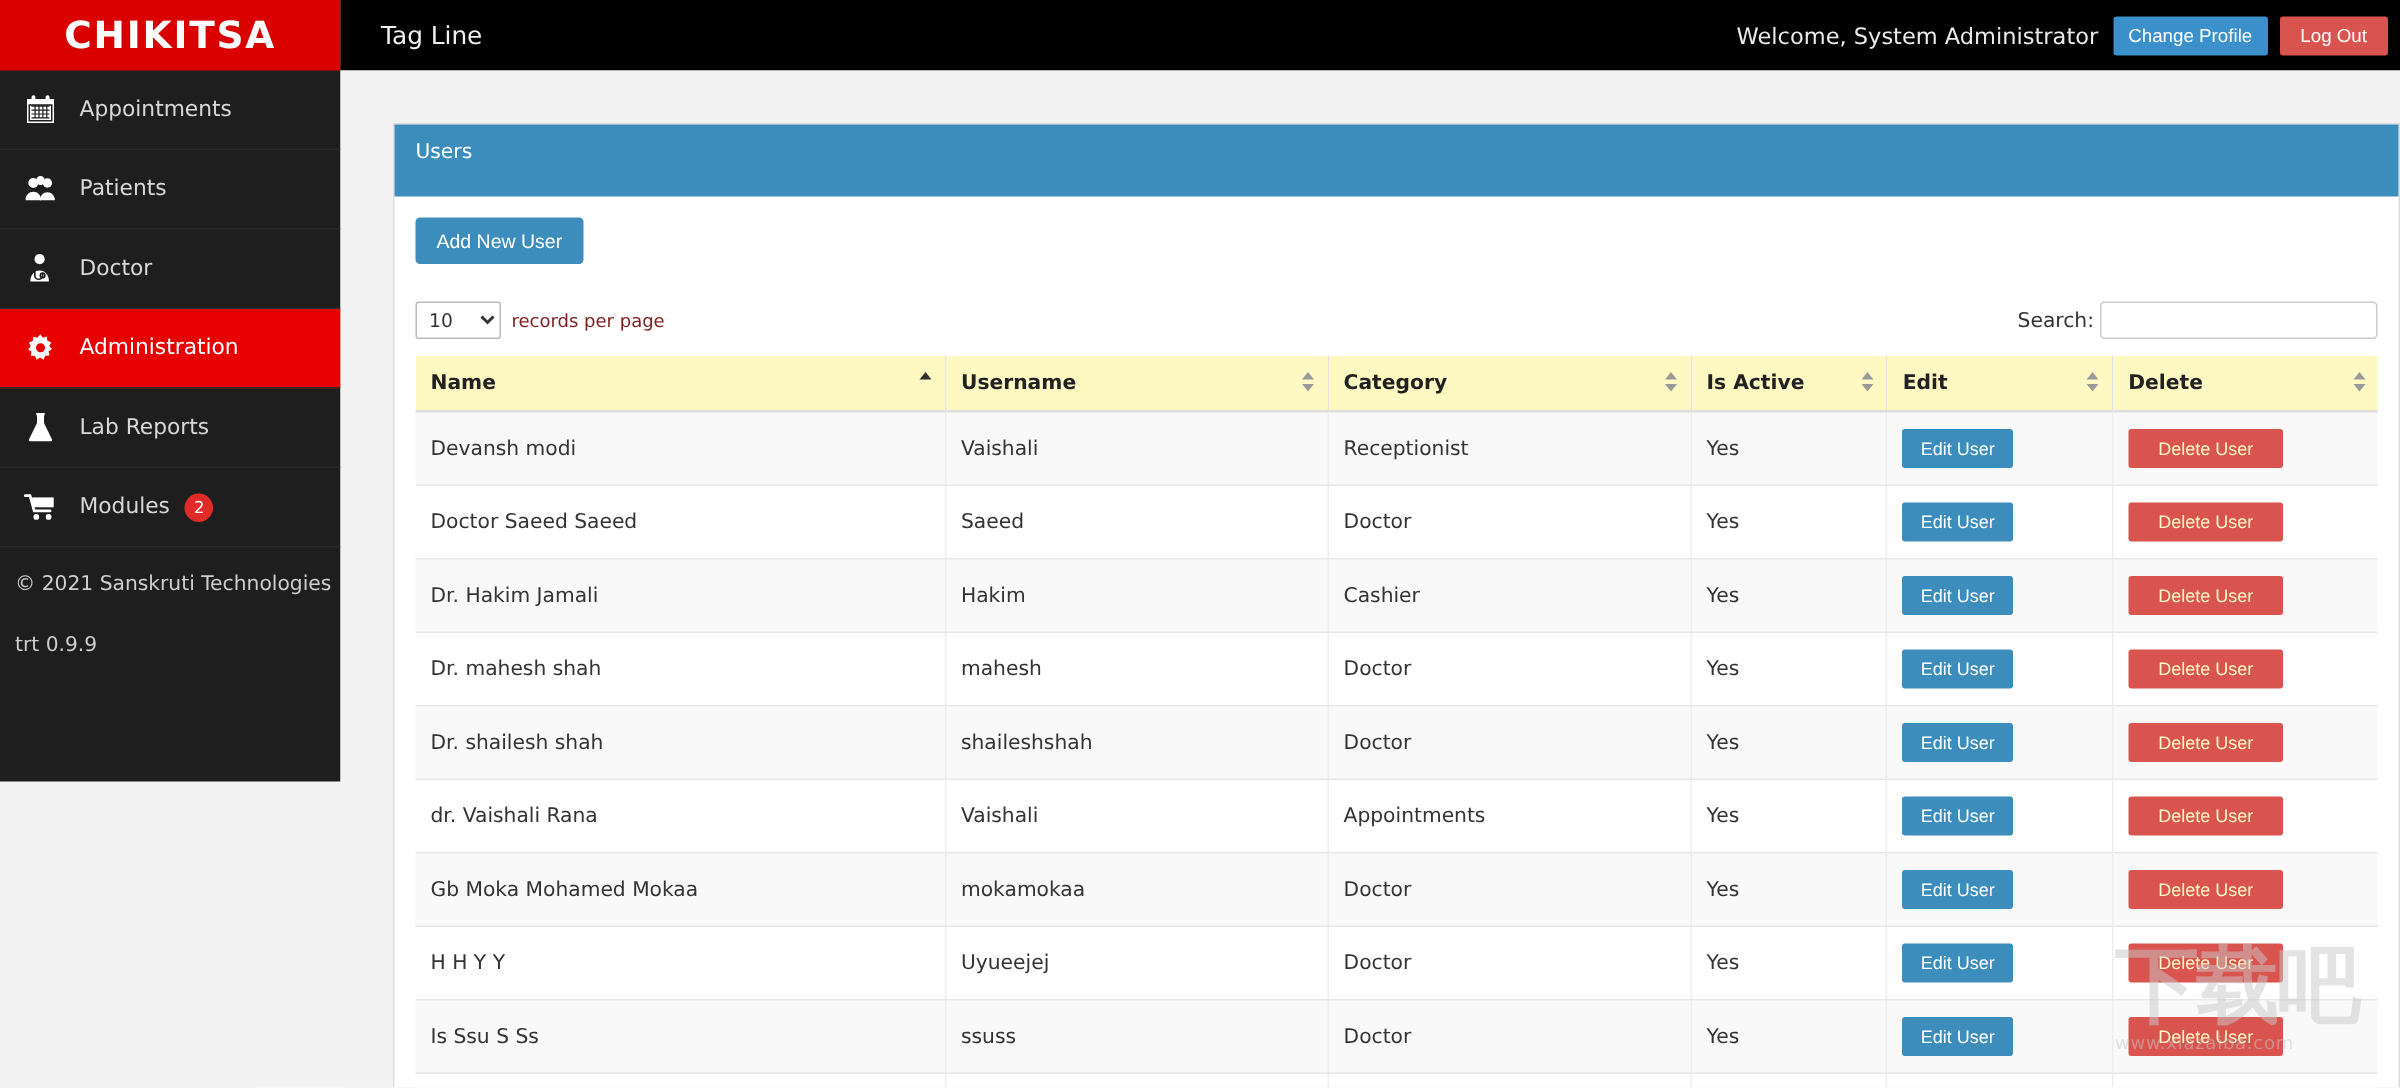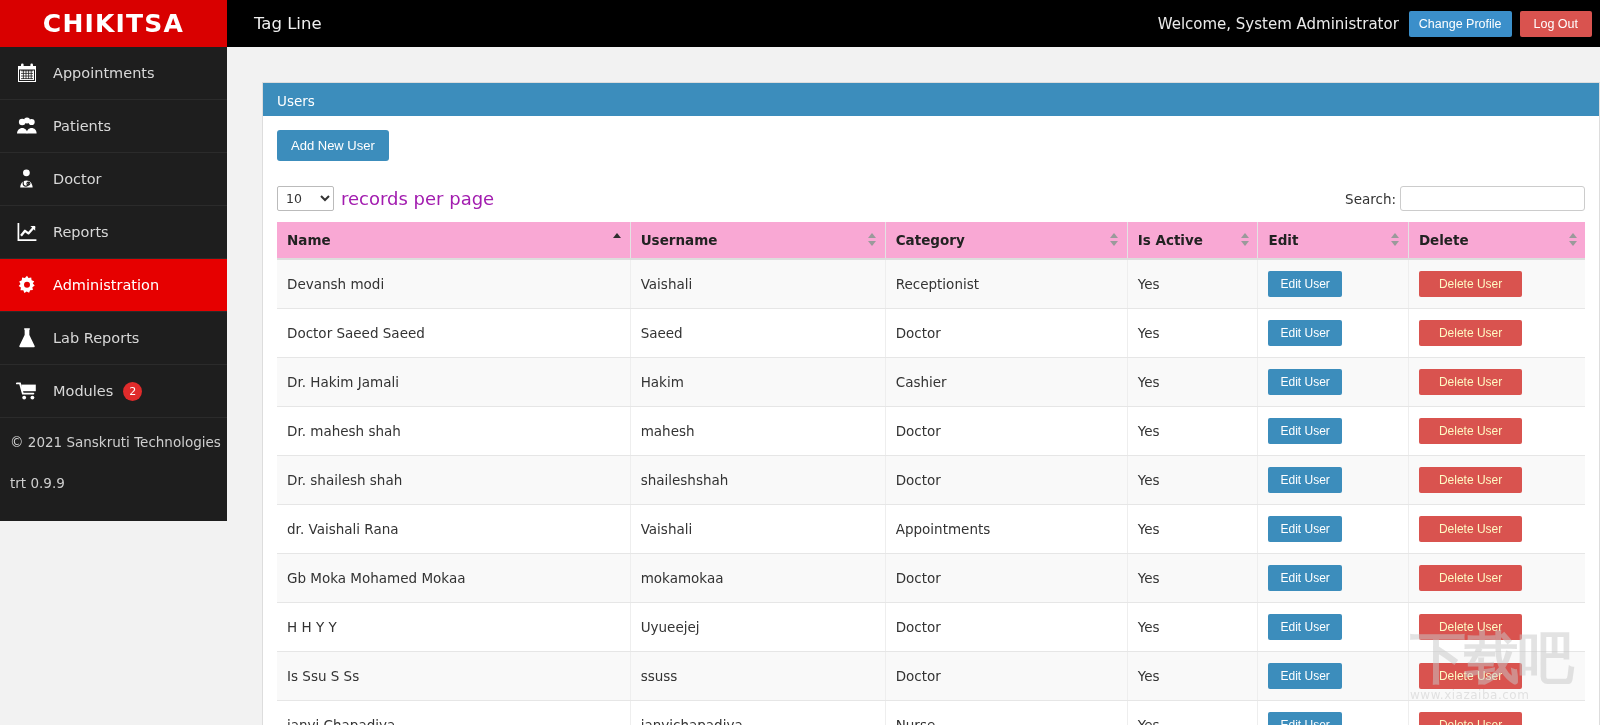--- a/index.html
+++ b/index.html
@@ -65,52 +65,52 @@
   }
 
   
   .main { position:absolute; left:227px; top:47px; right:0; bottom:0; background:#f2f2f2; }
   .panel {
     position:absolute; left:35px; top:35px; right:0px; bottom:0;
     background:#ffffff; border:1px solid #ddd; border-bottom:none;
   }
   .panel-head {
     background:#3c8dbc; color:#fff; font-size:13.5px;
-    padding:10px 14px; height:33px;
+    padding:10px 14px; height:48px;
   }
   .panel-body { padding:14px 14px 0 14px; }
 
   .btn-add {
     background:#3c8dbc; color:#fff; border:none; font-size:13px;
     padding:8px 14px; cursor:pointer; border-radius:3px;
   }
 
   .controls {
     display:flex; align-items:center; margin-top:25px; margin-bottom:11px;
   }
   .len-sel {
     font-family:"DejaVu Sans", sans-serif; font-size:12.5px; color:#333;
     padding:3px 4px; width:57px; height:25px;
     border:1px solid #bbb; background:#fff; border-radius:2px;
   }
-  .len-label { font-size:18px; color:#a21caf; margin-left:7px; }
+  .len-label { font-size:12px; color:#7f1d1d; margin-left:7px; }
   .search-wrap { margin-left:auto; display:flex; align-items:center; }
   .search-label { font-size:13.5px; color:#333; margin-right:4px; }
   .search-input {
     width:185px; height:25px; border:1px solid #ccc; border-radius:3px;
     font-family:"DejaVu Sans", sans-serif; font-size:13px; padding:2px 6px;
   }
 
   table.dt { width:100%; border-collapse:collapse; }
   table.dt thead th {
     text-align:left; font-size:13.5px; color:#222; font-weight:bold;
     padding:10px 8px 10px 10px;
     border-bottom:2px solid #ddd; border-right:1px solid #e3e3e3;
     position:relative; white-space:nowrap; cursor:pointer;
-    background:#f9a8d4;
+    background:#fef9c3;
   }
   table.dt thead th:last-child { border-right:none; }
   .sort {
     position:absolute; right:8px; top:50%; transform:translateY(-50%);
     width:9px; height:14px;
   }
   .sort i { display:block; width:0; height:0; margin:0 auto; }
   .sort i.up { border-left:4.5px solid transparent; border-right:4.5px solid transparent; border-bottom:5px solid #9a9a9a; }
   .sort i.dn { border-left:4.5px solid transparent; border-right:4.5px solid transparent; border-top:5px solid #9a9a9a; margin-top:3px; }
   .sort.asc i.up { border-bottom-color:#2f2f2f; }
@@ -181,30 +181,20 @@
         <div class="nav-item">
           <span class="nav-ico">
             <svg width="20" height="20" viewBox="0 0 20 20">
               <circle cx="9.4" cy="3.8" r="3.4" fill="#ffffff"></circle>
               <path d="M3.2 18.6c0-4 2.5-7.2 6.2-7.2s6.2 3.2 6.2 7.2z" fill="#ffffff"></path>
               <path d="M6.2 11.4v3.2a2.6 2.6 0 0 0 5.2 0v-1.6" fill="none" stroke="#1e1e1e" stroke-width="1.1"></path>
               <circle cx="11.4" cy="14.6" r="1.5" fill="none" stroke="#1e1e1e" stroke-width="1.1"></circle>
             </svg>
           </span>
           <span>Doctor</span>
-        </div>
-        <div class="nav-item">
-          <span class="nav-ico">
-            <svg width="21" height="20" viewBox="0 0 21 20">
-              <path d="M1.4 1v17.2h18" stroke="#ffffff" stroke-width="1.7" fill="none"></path>
-              <path d="M4 13.8l4-5 3.4 2.6L17.6 4.4" stroke="#ffffff" stroke-width="2.3" fill="none" stroke-linejoin="round"></path>
-              <path d="M13.4 4.1h4.8v4.6z" fill="#ffffff"></path>
-            </svg>
-          </span>
-          <span>Reports</span>
         </div>
         <div class="nav-item active">
           <span class="nav-ico">
             <svg width="20" height="20" viewBox="0 0 20 20">
               <path fill="#ffffff" d="M10 0.8l1.5 2.3 2.7-.7.4 2.8 2.6 1-1.4 2.4 1.9 2-2.3 1.6.5 2.8-2.8.2-1 2.6-2.4-1.4-2.3 1.5-1.1-2.6-2.8-.1.4-2.8L1.7 11l1.8-2.1L2.2 6.4l2.6-1.1.3-2.8 2.8.6z"></path>
               <circle cx="10" cy="9.8" r="3" fill="#e60000"></circle>
             </svg>
           </span>
           <span>Administration</span>
         </div>

